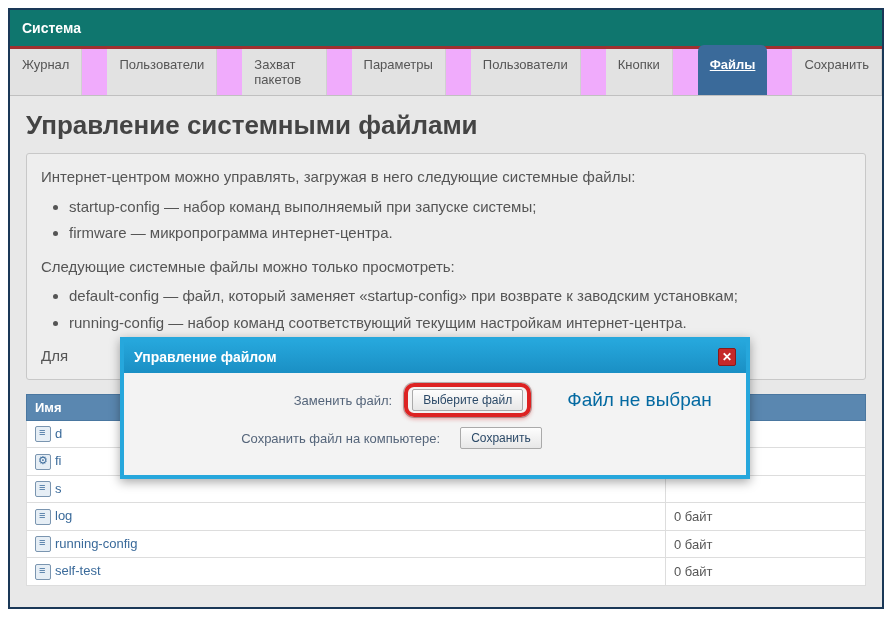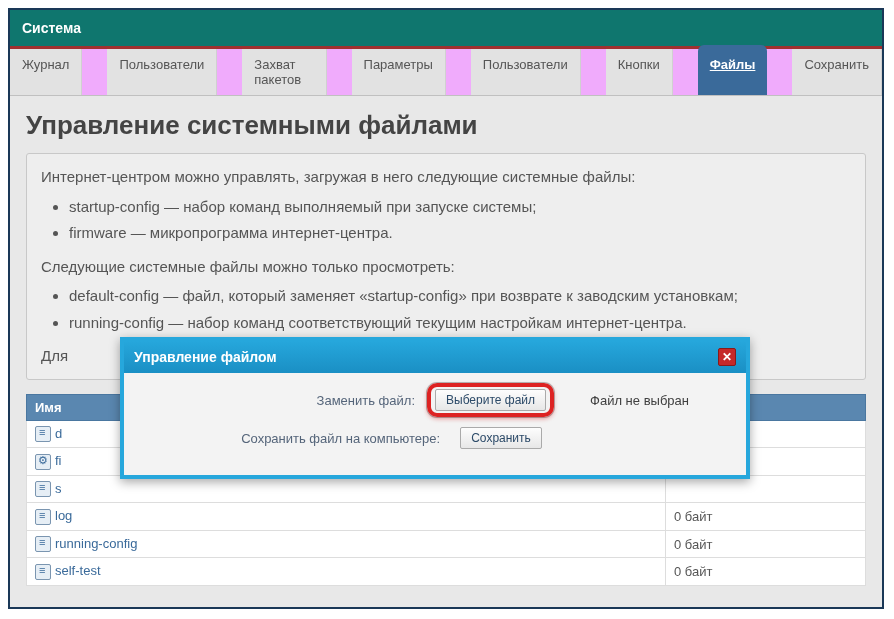--- a/index.html
+++ b/index.html
@@ -26,21 +26,21 @@
 .modal { position: absolute; left: 110px; top: 327px; width: 630px; background: #f3f3f3; border: 4px solid #26a7dc; box-shadow: 0 3px 10px rgba(0,0,0,0.35); z-index: 10; padding-bottom: 24px; }
 .modal-header { background: linear-gradient(#26a7dc, #1a8fc4); color: #fff; padding: 7px 10px; font-size: 14px; font-weight: bold; display: flex; justify-content: space-between; align-items: center; }
 .close-btn { width: 18px; height: 18px; background: #c52929; color: #fff; border: 1px solid #8a1a1a; border-radius: 2px; display: flex; align-items: center; justify-content: center; font-size: 12px; font-weight: bold; cursor: pointer; line-height: 1; }
 .modal-body { padding: 16px 10px 0px; font-size: 13px; color: #55657a; text-align: center; }
 .form-row { display: flex; align-items: center; justify-content: center; margin-bottom: 2px; gap: 20px; }
 .form-label { text-align: right; min-width: 234px; }
 .file-btn-wrap { position: relative; display: inline-flex; align-items: center; }
 .highlight-ring { position: absolute; top: -6px; left: -8px; right: -8px; bottom: -6px; border: 4px solid #d22; border-radius: 10px; box-shadow: 0 0 0 1px rgba(0,0,0,0.25), 0 2px 4px rgba(210,30,30,0.4); pointer-events: none; }
 .btn { font-size: 12px; padding: 3px 10px; background: linear-gradient(#fdfdfd,#e7e7e7); border: 1px solid #aaa; color: #2c4a68; cursor: pointer; border-radius: 2px; }
 .btn:disabled { color: #bbb; cursor: default; }
-.no-file { color: #404040; font-size: 13px; margin-left: 24px; }
+.no-file { color: #0369a1; font-size: 19px; margin-left: 24px; }
 </style>
 </head>
 <body>
 
 <div class="window">
   <div class="title-bar">
     <span>Система</span>
   </div>
 
   <div class="tabs">

